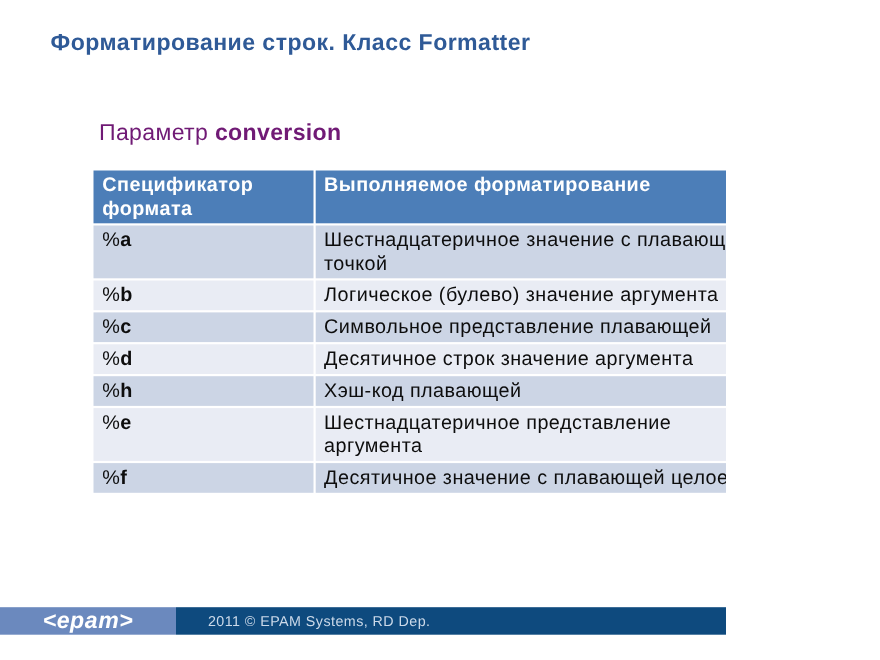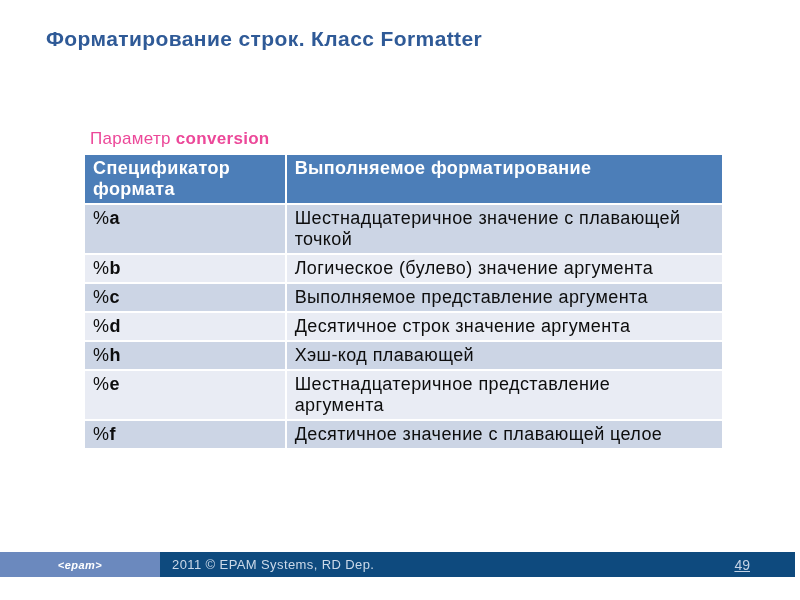--- a/index.html
+++ b/index.html
@@ -1,26 +1,26 @@
 <!DOCTYPE html>
 <html><head>
 <meta charset="utf-8">
 <style>
   html,body{margin:0;padding:0;background:#ffffff;}
   .slide{
-    position:relative;width:800px;height:600px;background:#ffffff;overflow:hidden;
+    position:relative;width:660px;height:600px;background:#ffffff;overflow:hidden;
     font-family:"Liberation Sans", sans-serif;color:#111111;
   }
   .title{
     position:absolute;left:46px;top:27px;
     font-size:21px;font-weight:bold;color:#2F5A97;letter-spacing:0.4px;
   }
   .subtitle{
     position:absolute;left:90px;top:109px;
-    font-size:17px;color:#ec4899;letter-spacing:0.3px;margin-top:20px;
+    font-size:21px;color:#701a75;letter-spacing:0.3px;
   }
   .subtitle b{font-weight:bold;}
   .fmt-table{
     position:absolute;left:83px;top:153px;
     border-collapse:separate;border-spacing:2px;
     table-layout:fixed;width:641px;
     font-size:18px;letter-spacing:0.4px;line-height:21px;
   }
   .fmt-table col.c1{width:199px;}
   .fmt-table col.c2{width:434px;}
@@ -35,25 +35,25 @@
   .fmt-table tr.light td{background:#E9ECF4;}
   .spec-letter{font-weight:bold;}
   .footer-bar{
     position:absolute;left:0;top:552px;height:25px;width:795px;
     display:flex;align-items:stretch;
   }
   .footer-logo-block{
     width:160px;background:#6B89BE;display:flex;align-items:center;justify-content:center;
   }
   .footer-logo{
-    color:#ffffff;font-weight:bold;font-style:italic;font-size:11px;letter-spacing:0.5px;
+    color:#ffffff;font-weight:bold;font-style:italic;font-size:21px;letter-spacing:0.5px;
   }
   .footer-main{
     flex:1;background:#0E4A7E;display:flex;align-items:center;justify-content:space-between;
-    padding-left:12px;padding-right:45px;
+    padding-left:29px;padding-right:45px;
   }
   .footer-copy{color:#CBD9E9;font-size:13px;letter-spacing:0.4px;}
   .footer-page{color:#C4D3E6;font-size:14px;text-decoration:underline;}
 </style>
 </head>
 <body>
 
 <div class="slide">
 
   <div class="title">Форматирование строк. Класс Formatter</div>
@@ -75,21 +75,21 @@
       <td><span>%</span><span class="spec-letter">a</span></td>
       <td>Шестнадцатеричное значение с плавающей
 точкой</td>
     </tr>
     <tr class="light">
       <td><span>%</span><span class="spec-letter">b</span></td>
       <td>Логическое (булево) значение аргумента</td>
     </tr>
     <tr class="dark">
       <td><span>%</span><span class="spec-letter">c</span></td>
-      <td>Выполняемое представление аргумента</td>
+      <td>Символьное представление плавающей</td>
     </tr>
     <tr class="light">
       <td><span>%</span><span class="spec-letter">d</span></td>
       <td>Десятичное строк значение аргумента</td>
     </tr>
     <tr class="dark">
       <td><span>%</span><span class="spec-letter">h</span></td>
       <td>Хэш-код плавающей</td>
     </tr>
     <tr class="light">

